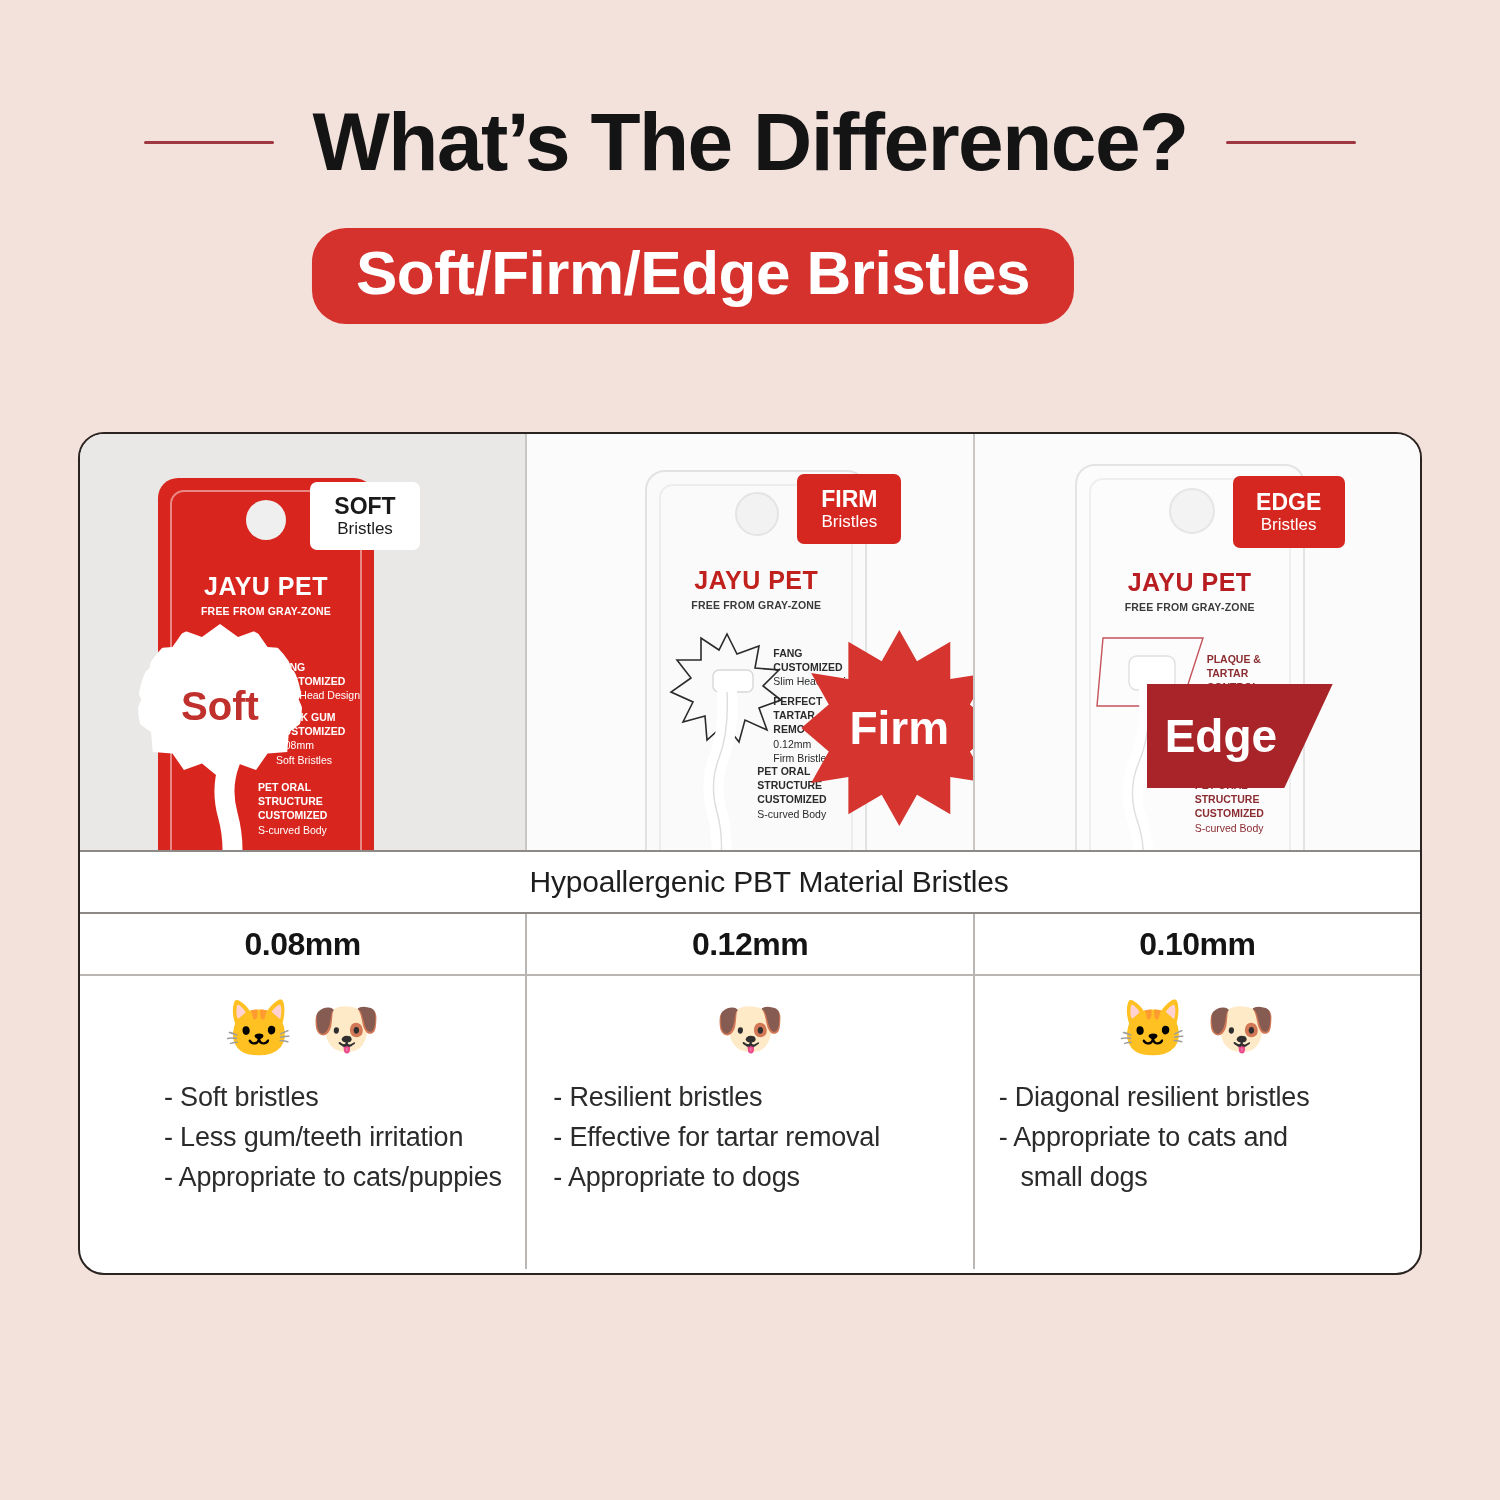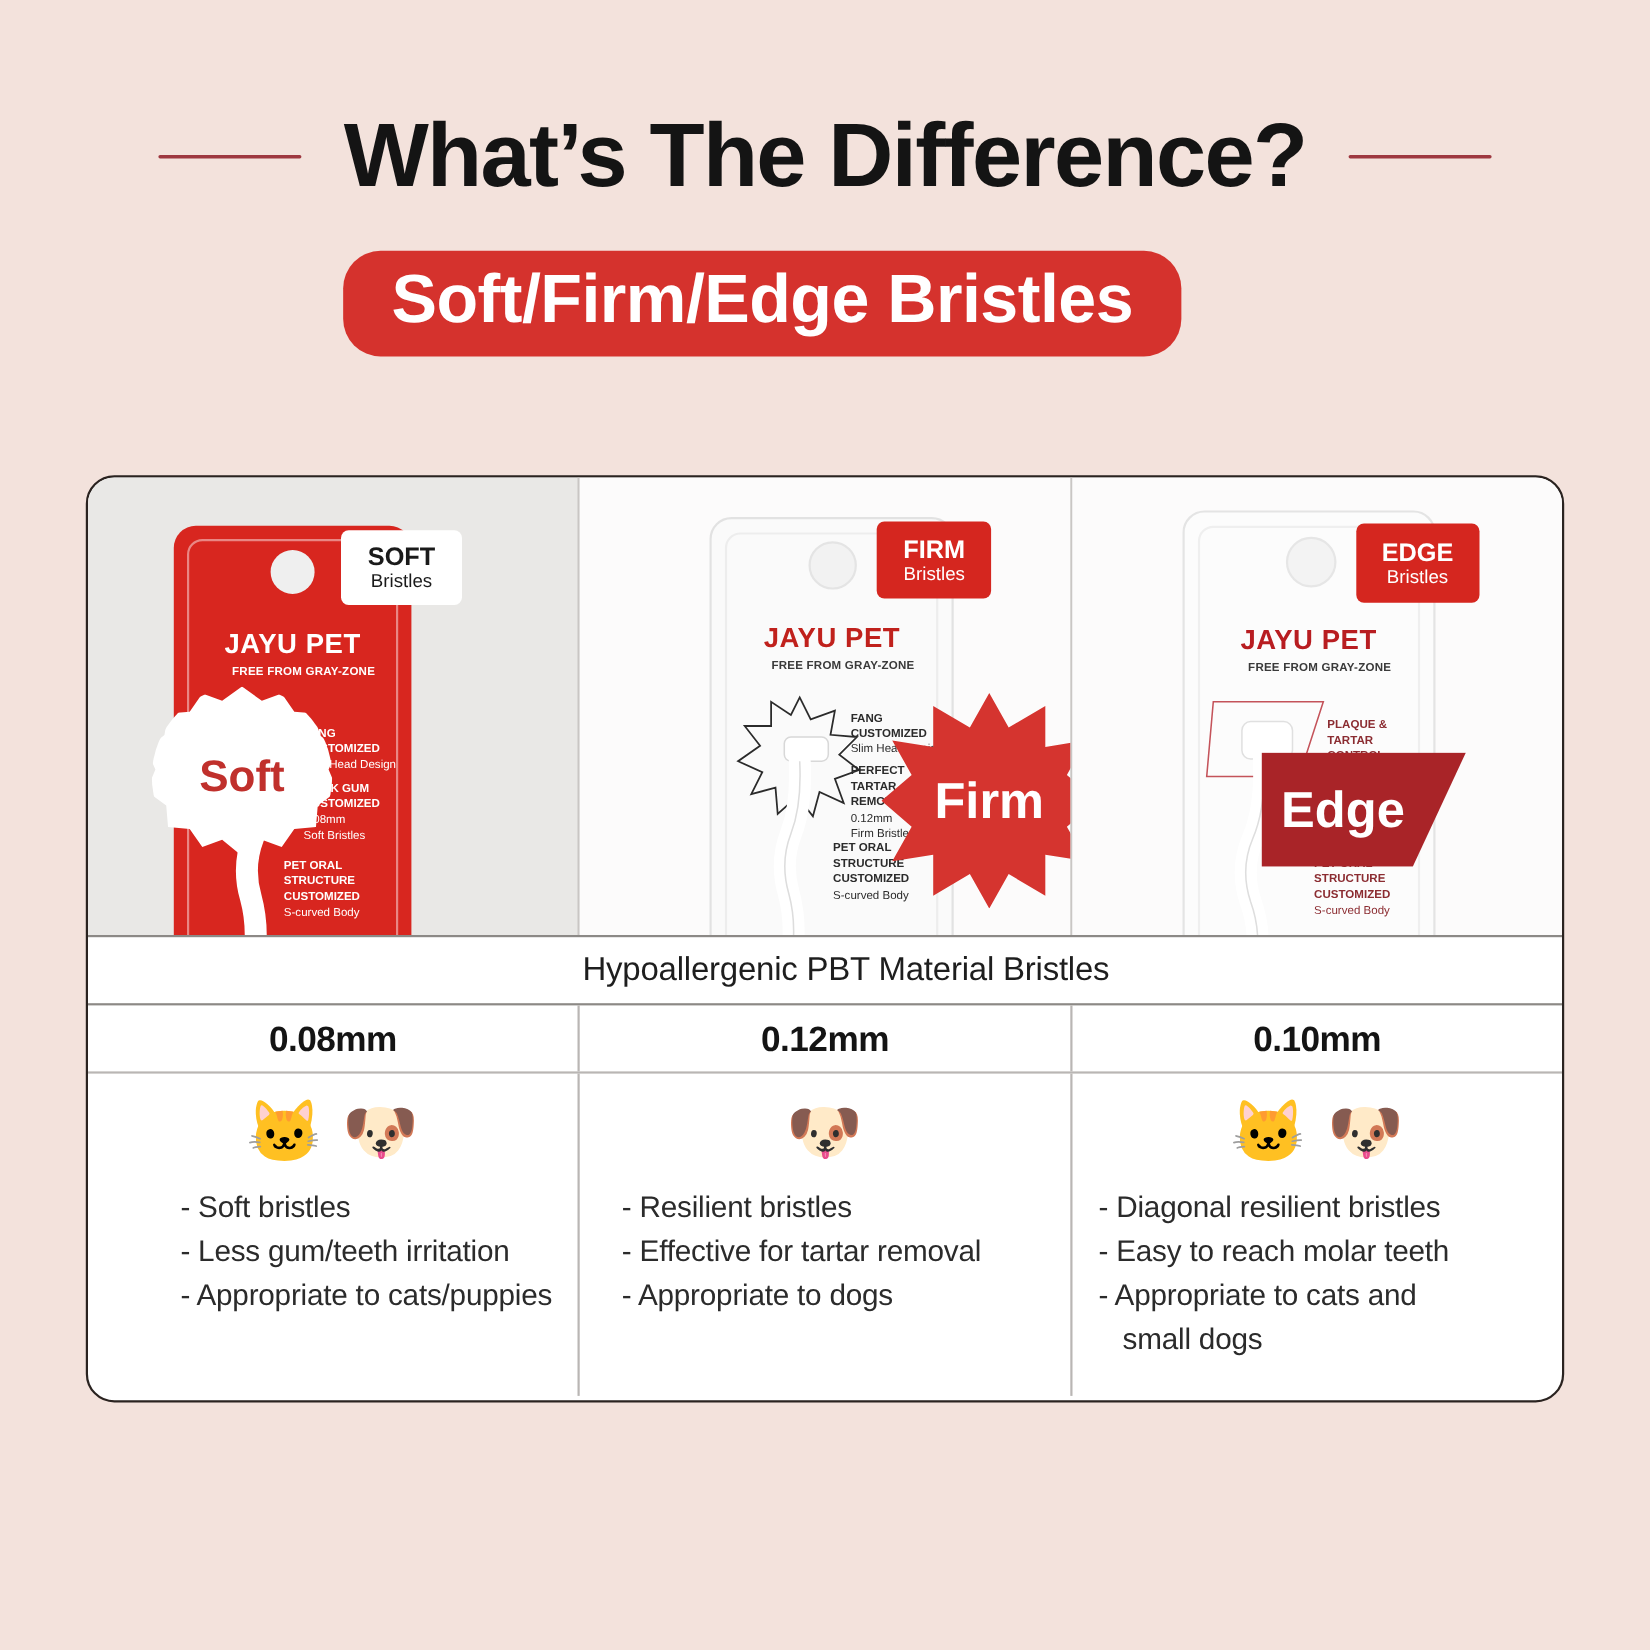--- a/index.html
+++ b/index.html
@@ -66,21 +66,21 @@
   }
   .hang-hole{
     position:absolute;border-radius:50%;
   }
   .brand{
     position:absolute;width:100%;text-align:center;
     font-weight:bold;letter-spacing:0.5px;line-height:1;
   }
   .brand-sub{
     position:absolute;width:100%;text-align:center;
-    font-weight:bold;line-height:1;letter-spacing:0.2px;margin-left:10px;
+    font-weight:bold;line-height:1;letter-spacing:0.2px;
   }
 
   
   .variant-flag{
     position:absolute;text-align:center;
     display:flex;flex-direction:column;align-items:center;justify-content:center;
     line-height:1.15;box-sizing:border-box;
   }
   .variant-flag .v-name{font-weight:bold;}
   .variant-flag .v-sub{font-weight:normal;}
@@ -152,21 +152,21 @@
 
   .pets{display:flex;gap:18px;align-items:center;justify-content:center;height:70px;}
   .pet-emoji{font-size:56px;line-height:1;}
 
   .bullets{margin-top:14px;width:100%;box-sizing:border-box;}
   .bullet{
     font-size:27px;color:#2B2B2B;line-height:1.48;letter-spacing:-0.2px;
     white-space:pre-wrap;
   }
   .c1 .bullets{padding-left:84px;}
-  .c2 .bullets{padding-left:38px;}
+  .c2 .bullets{padding-left:26px;}
   .c3 .bullets{padding-left:24px;}
 </style>
 </head>
 <body>
 
 <div class="header">
   <div class="title-row">
     <div class="title-rule"></div>
     <div class="page-title">What’s The Difference?</div>
     <div class="title-rule"></div>
@@ -353,19 +353,18 @@
       </div>
     </div>
 
     <div class="detail-cell c3">
       <div class="pets">
         <div class="pet-emoji">🐱</div>
         <div class="pet-emoji">🐶</div>
       </div>
       <div class="bullets">
         <div class="bullet">- Diagonal resilient bristles</div>
-        <div class="bullet">- Easy to reach molar teeth</div>
         <div class="bullet">- Appropriate to cats and
    small dogs</div>
       </div>
     </div>
   </div>
 </div>
 
 </body></html>

